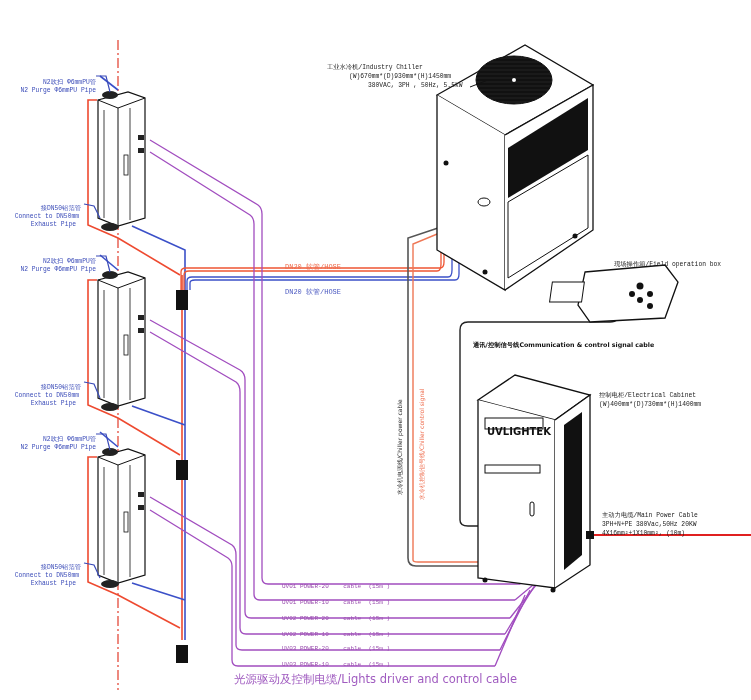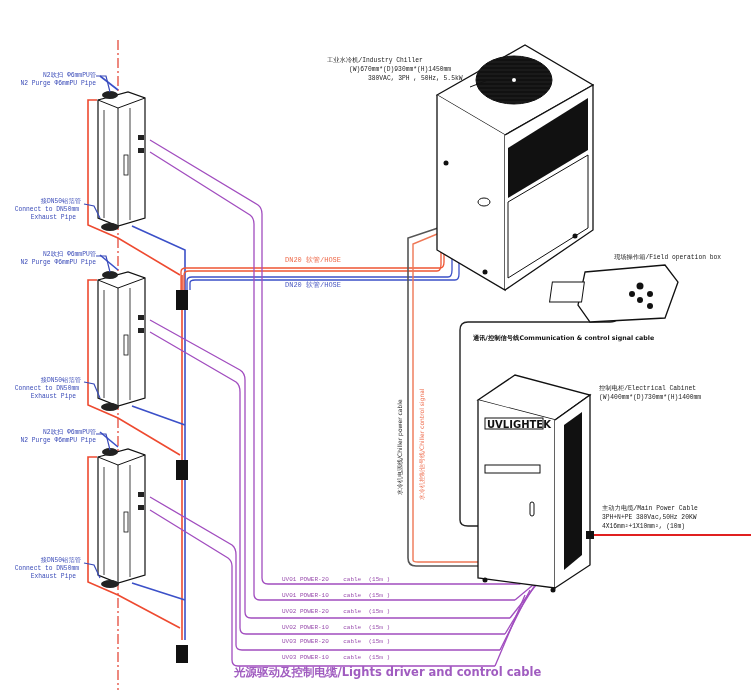--- a/index.html
+++ b/index.html
@@ -1,19 +1,19 @@
 <!DOCTYPE html>
 <html><head>
 <meta charset="utf-8">
 <style>
   html, body { margin: 0; padding: 0; background: #ffffff; }
   body { width: 751px; height: 700px; position: relative; overflow: hidden;
          font-family: "Liberation Mono", "DejaVu Sans Mono", monospace; }
   #diagram { position: absolute; left: 0; top: 0; width: 751px; height: 700px; }
-  .lbl { position: absolute; white-space: nowrap; line-height: 1.15; }
+  .lbl { position: absolute; white-space: nowrap; line-height: 1.15; margin-top: 7px; }
   .blue-lbl { color: #3a4bb8; font-size: 6.3px; text-align: right; }
   .blk-lbl { color: #222; font-size: 6.3px; }
   .hose-red { color: #ee6a4a; font-size: 7px; }
   .hose-blue { color: #4a58c0; font-size: 7px; }
   .cab-lbl { color: #9a4fae; font-size: 6px; }
   .big-purple { color: #a05cc0; font-size: 11.5px; font-family: "DejaVu Sans", sans-serif; }
   .comm { color: #111; font-size: 6.3px; font-family: "DejaVu Sans", sans-serif; font-weight: bold; }
   .vert { position: absolute; white-space: nowrap; transform-origin: left top; transform: rotate(-90deg);
           font-size: 6px; font-family: "DejaVu Sans", sans-serif; }
 </style>
@@ -219,13 +219,13 @@
 <div class="lbl cab-lbl" style="left:282px; top:625px;">
   <span>UV02 POWER-10</span>&nbsp;&nbsp;&nbsp;&nbsp;<span>cable</span>&nbsp;&nbsp;<span>(15m )</span>
 </div>
 <div class="lbl cab-lbl" style="left:282px; top:639px;">
   <span>UV03 POWER-20</span>&nbsp;&nbsp;&nbsp;&nbsp;<span>cable</span>&nbsp;&nbsp;<span>(15m )</span>
 </div>
 <div class="lbl cab-lbl" style="left:282px; top:655px;">
   <span>UV03 POWER-10</span>&nbsp;&nbsp;&nbsp;&nbsp;<span>cable</span>&nbsp;&nbsp;<span>(15m )</span>
 </div>
 
-<div class="lbl big-purple" style="left:234px; top:666px;font-weight:bold;">光源驱动及控制电缆/Lights driver and control  cable</div>
+<div class="lbl big-purple" style="left:234px; top:666px;">光源驱动及控制电缆/Lights driver and control  cable</div>
 
 </body></html>

